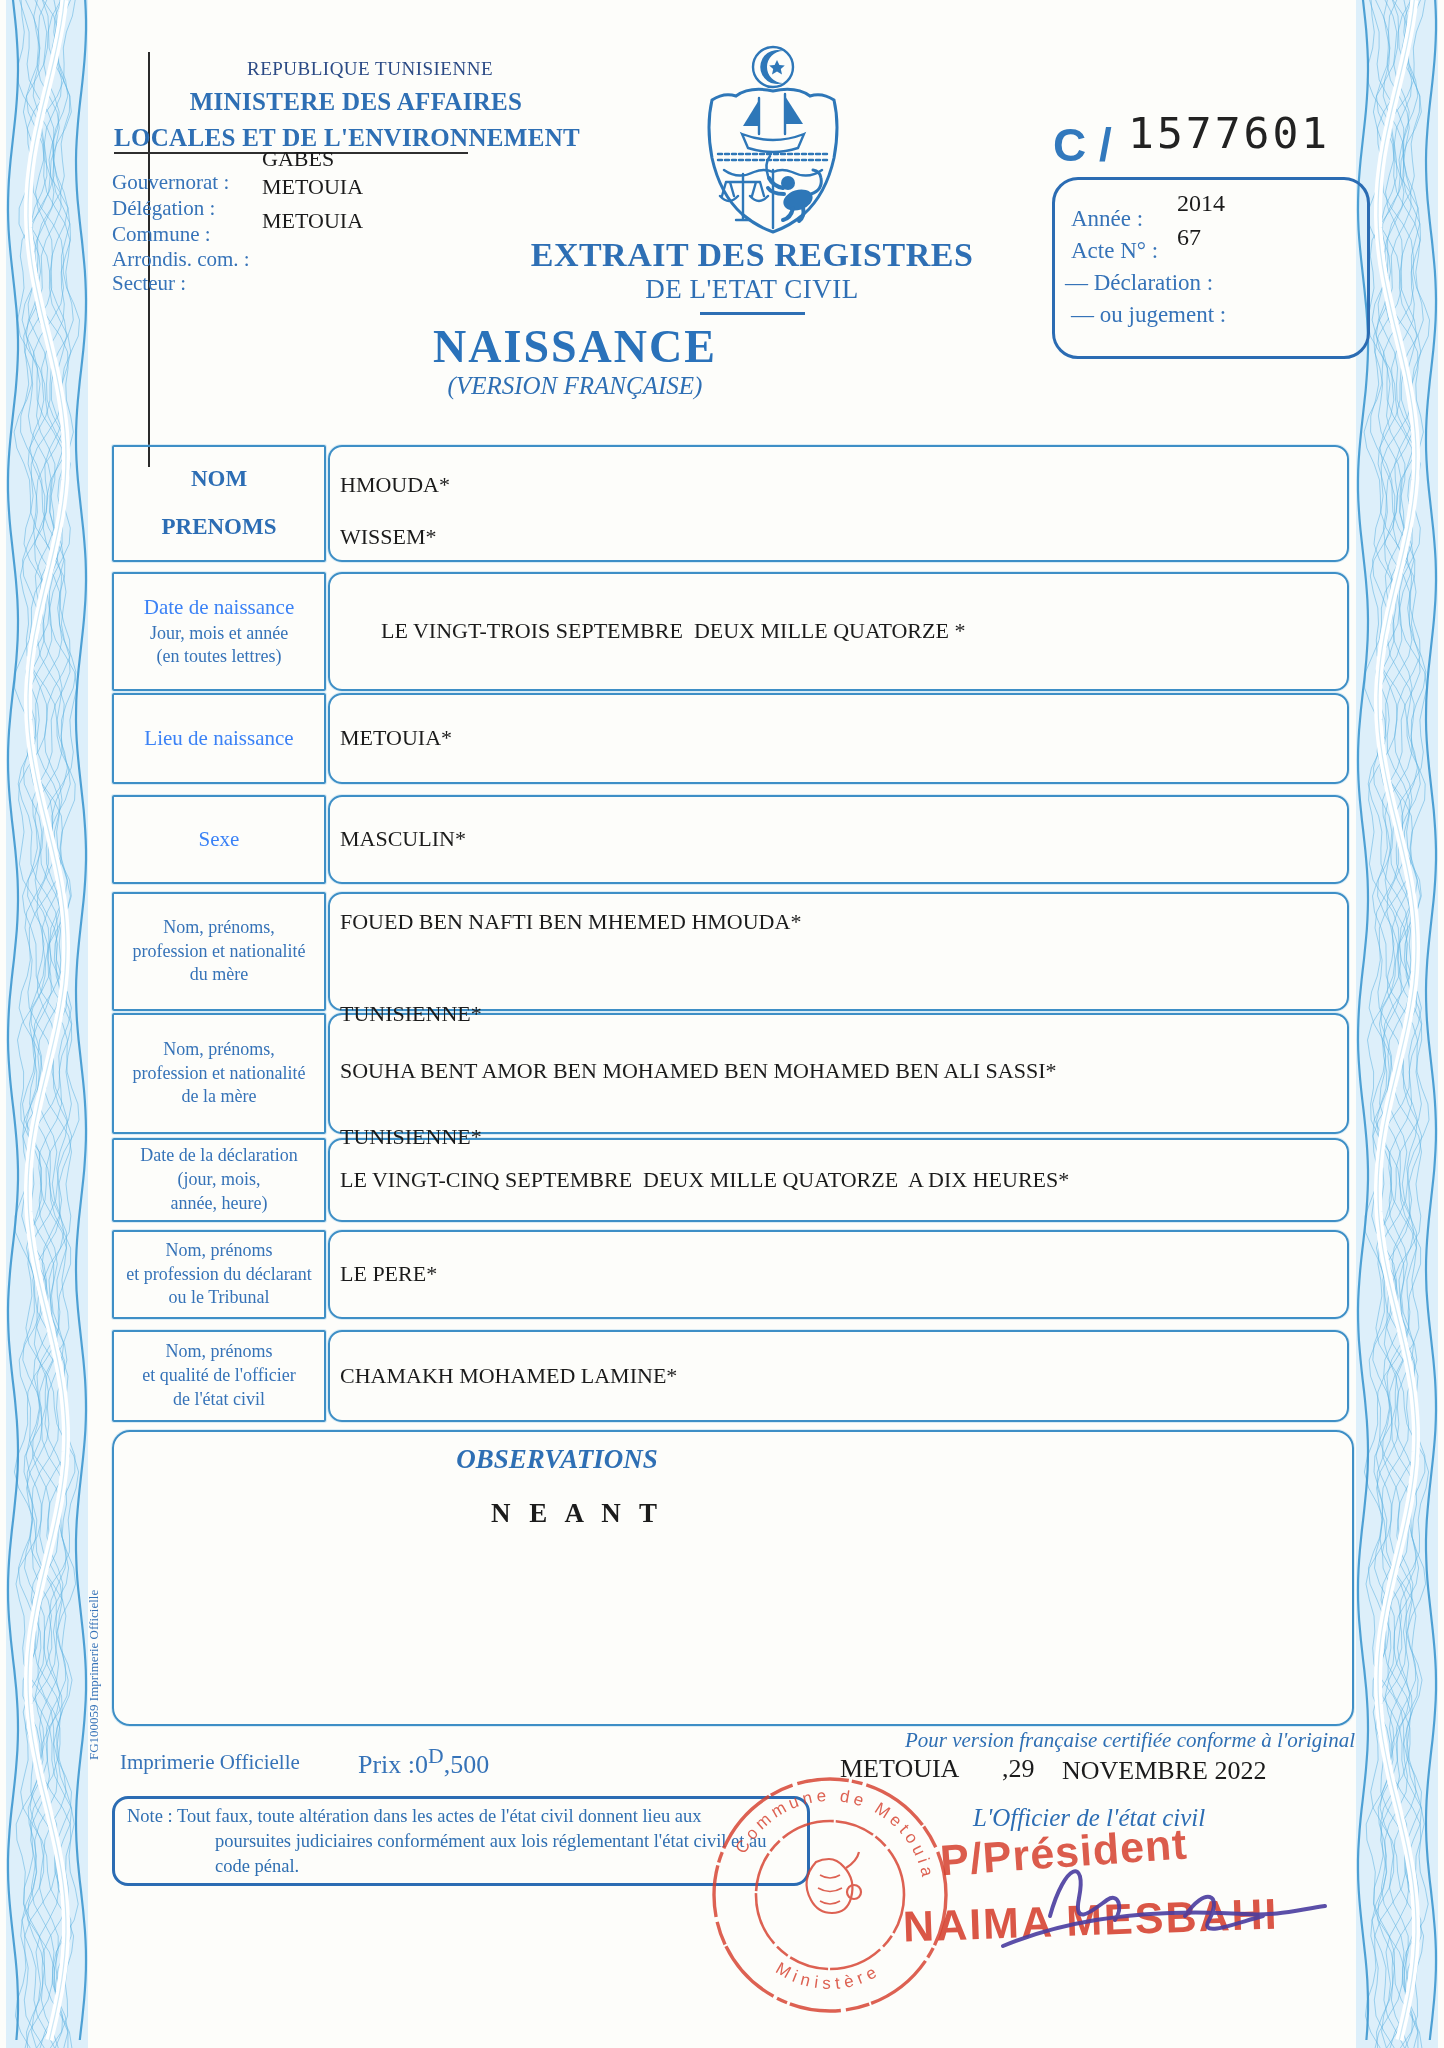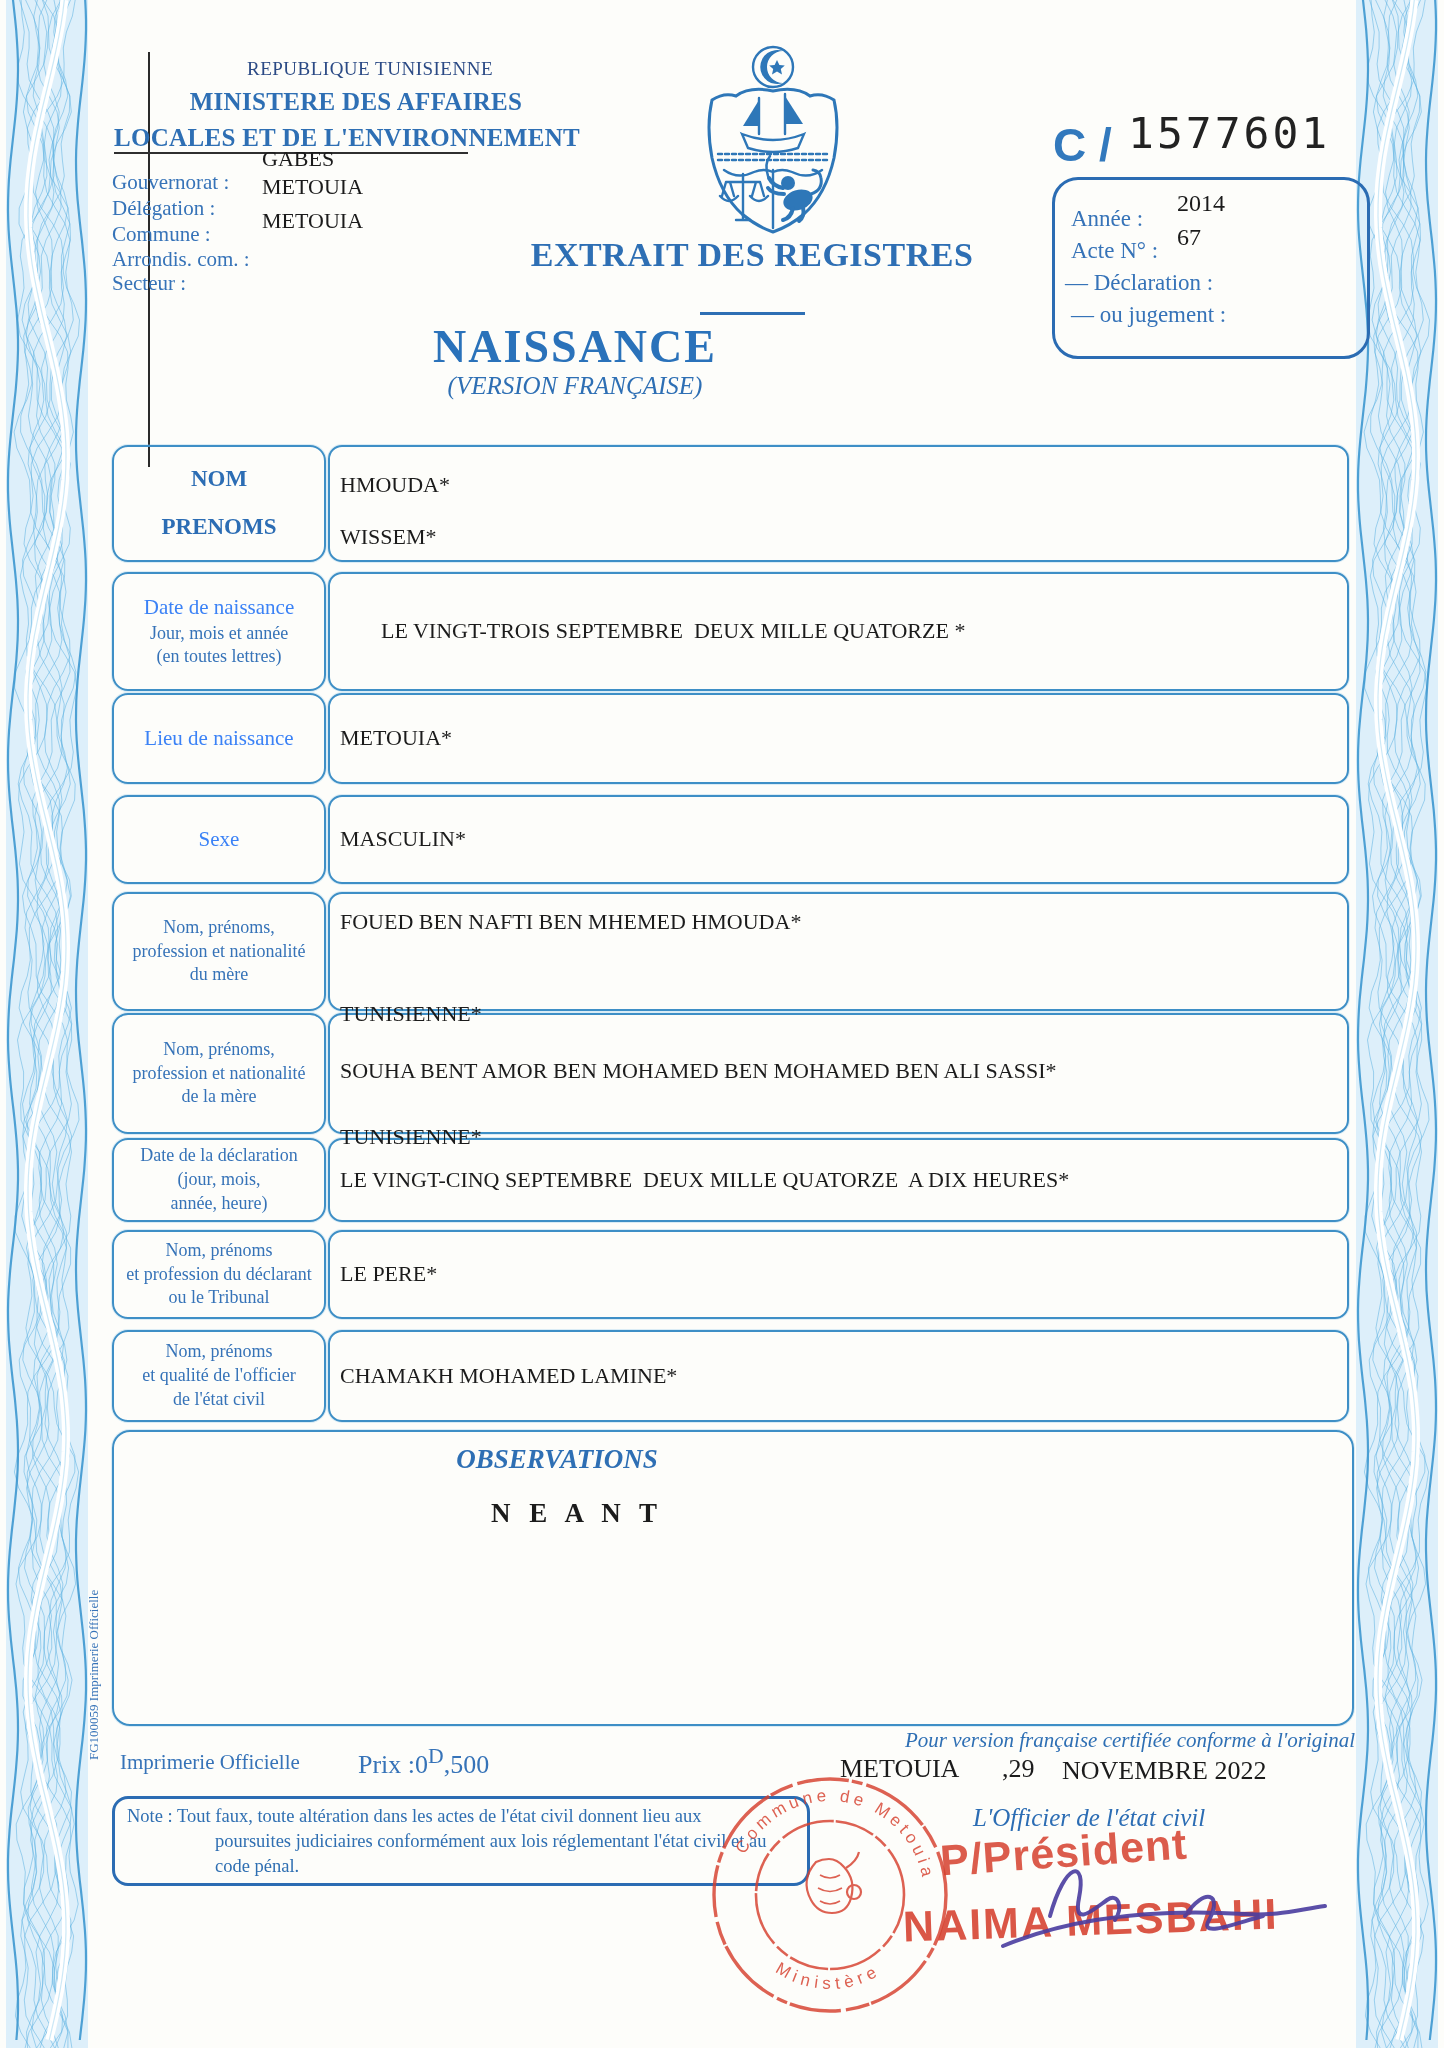--- a/index.html
+++ b/index.html
@@ -23,21 +23,21 @@
   .actbox span{position:absolute;white-space:nowrap;}
   .act-lab{font-size:23px;color:var(--lblue);}
   .act-val{font-size:24px;color:#1b1b1b;}
   
   .t1{font-size:34px;font-weight:bold;color:var(--blue);letter-spacing:.5px;}
   .t2{font-size:27px;color:var(--blue);letter-spacing:.5px;}
   .t-naissance{font-size:46px;font-weight:bold;color:#2a72ba;letter-spacing:2px;}
   .t-version{font-size:25px;font-style:italic;color:var(--blue);}
   
   #rows{position:absolute;left:112px;top:0;width:1238px;}
-  .lbox{position:absolute;left:0;width:210px;border:2.5px solid var(--bx);border-radius:16px;
+  .lbox{position:absolute;left:0;width:210px;border:2.5px solid var(--bx);border-radius:2px;
         display:flex;flex-direction:column;align-items:center;justify-content:center;
         text-align:center;color:var(--lblue);font-size:18px;line-height:1.32;
         box-shadow:0 0 0 1px rgba(130,195,232,.28);}
   .lbox.spread{justify-content:space-evenly;}
   .lbl-b{font-weight:normal;font-size:21px;color:#3b82f6;}
   .lbl-bb{font-weight:bold;font-size:23px;color:#2c6db4;}
   .vbox{position:absolute;left:216px;width:1017px;border:2.5px solid var(--bx);border-radius:14px;
         font-size:22px;color:#1b1b1b;box-shadow:0 0 0 1px rgba(130,195,232,.28);}
   .vline{position:absolute;left:10px;white-space:pre;line-height:1.1;}
   .obsbox{border:2.5px solid var(--bx);border-radius:18px;box-shadow:0 0 0 1px rgba(130,195,232,.28);}
@@ -159,20 +159,21 @@
   <div class="abs actbox" style="left:1052px;top:177px;width:312px;height:176px;">
     <span class="act-lab" style="left:16px;top:26px;">Année :</span>
     <span class="act-val" style="left:122px;top:10px;">2014</span>
     <span class="act-lab" style="left:16px;top:58px;">Acte N° :</span>
     <span class="act-val" style="left:122px;top:44px;">67</span>
     <span class="act-lab" style="left:10px;top:90px;">— Déclaration :</span>
     <span class="act-lab" style="left:16px;top:122px;">— ou jugement :</span>
   </div>
 
   <div class="abs t1 center" style="left:452px;top:236px;width:600px;">EXTRAIT DES REGISTRES</div>
+  <div class="abs t2 center" style="left:452px;top:274px;width:600px;">DE L'ETAT CIVIL</div>
   <div class="abs hline" style="left:700px;top:312px;width:105px;height:3px;"></div>
   <div class="abs t-naissance center" style="left:275px;top:320px;width:600px;">NAISSANCE</div>
   <div class="abs t-version center" style="left:275px;top:372px;width:600px;">(VERSION FRANÇAISE)</div>
 
   <div id="rows">
       <div class="lbox spread" style="top: 445px; height: 113px;">
         <div class="lbl-bb">NOM</div>
         <div class="lbl-bb">PRENOMS</div>
       </div>
       <div class="vbox" style="top: 445px; height: 113px;">

